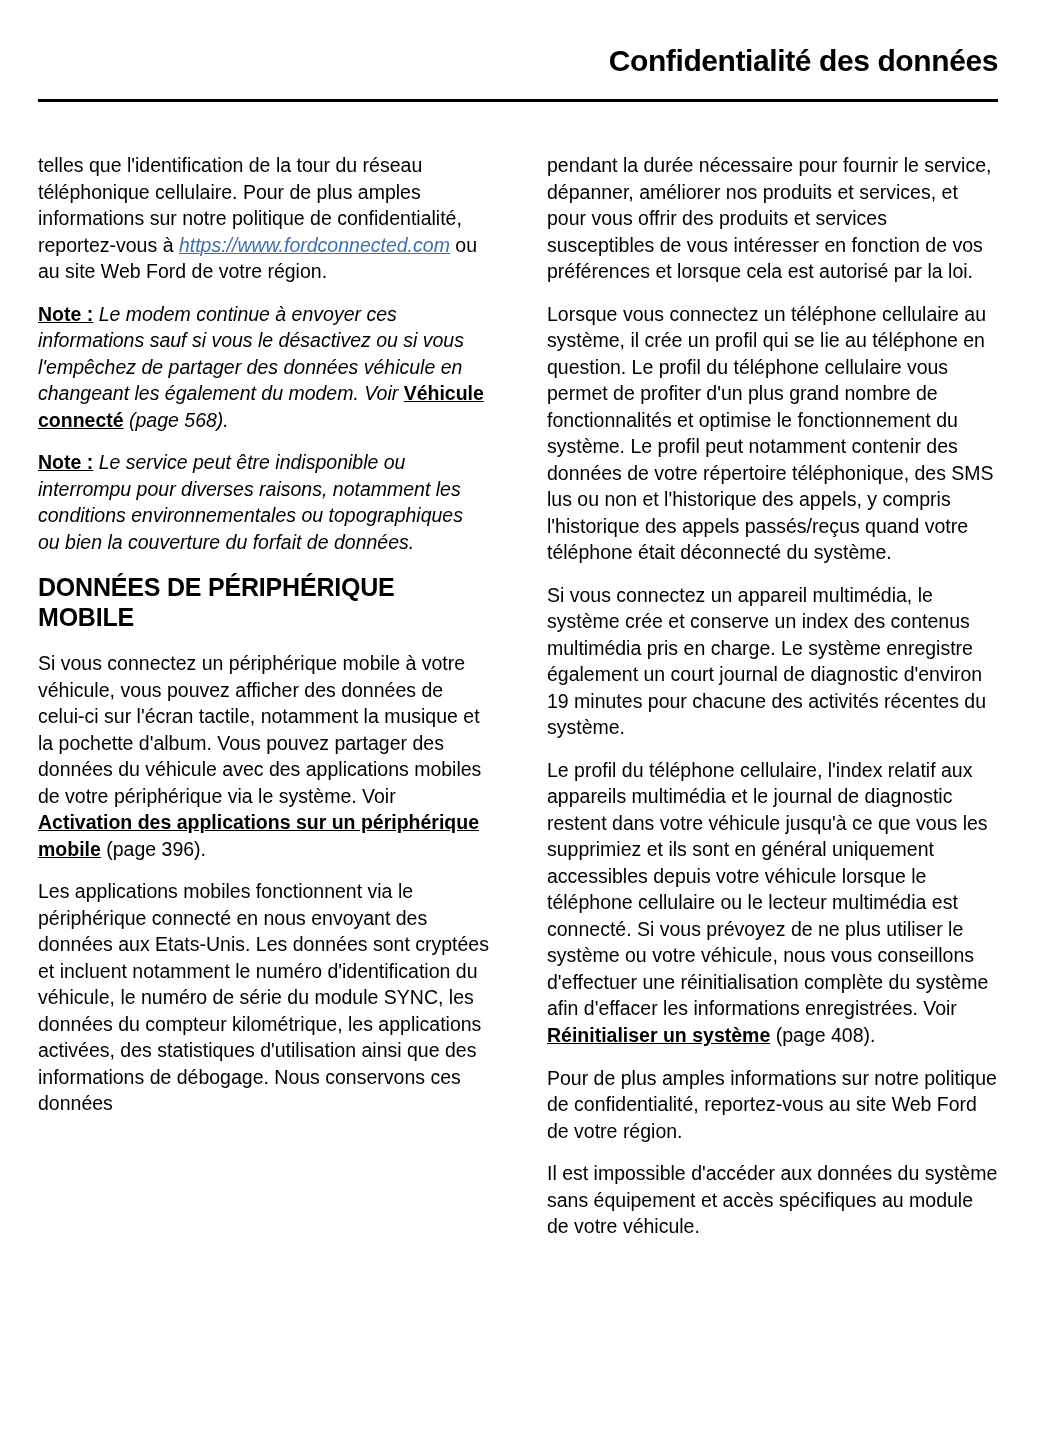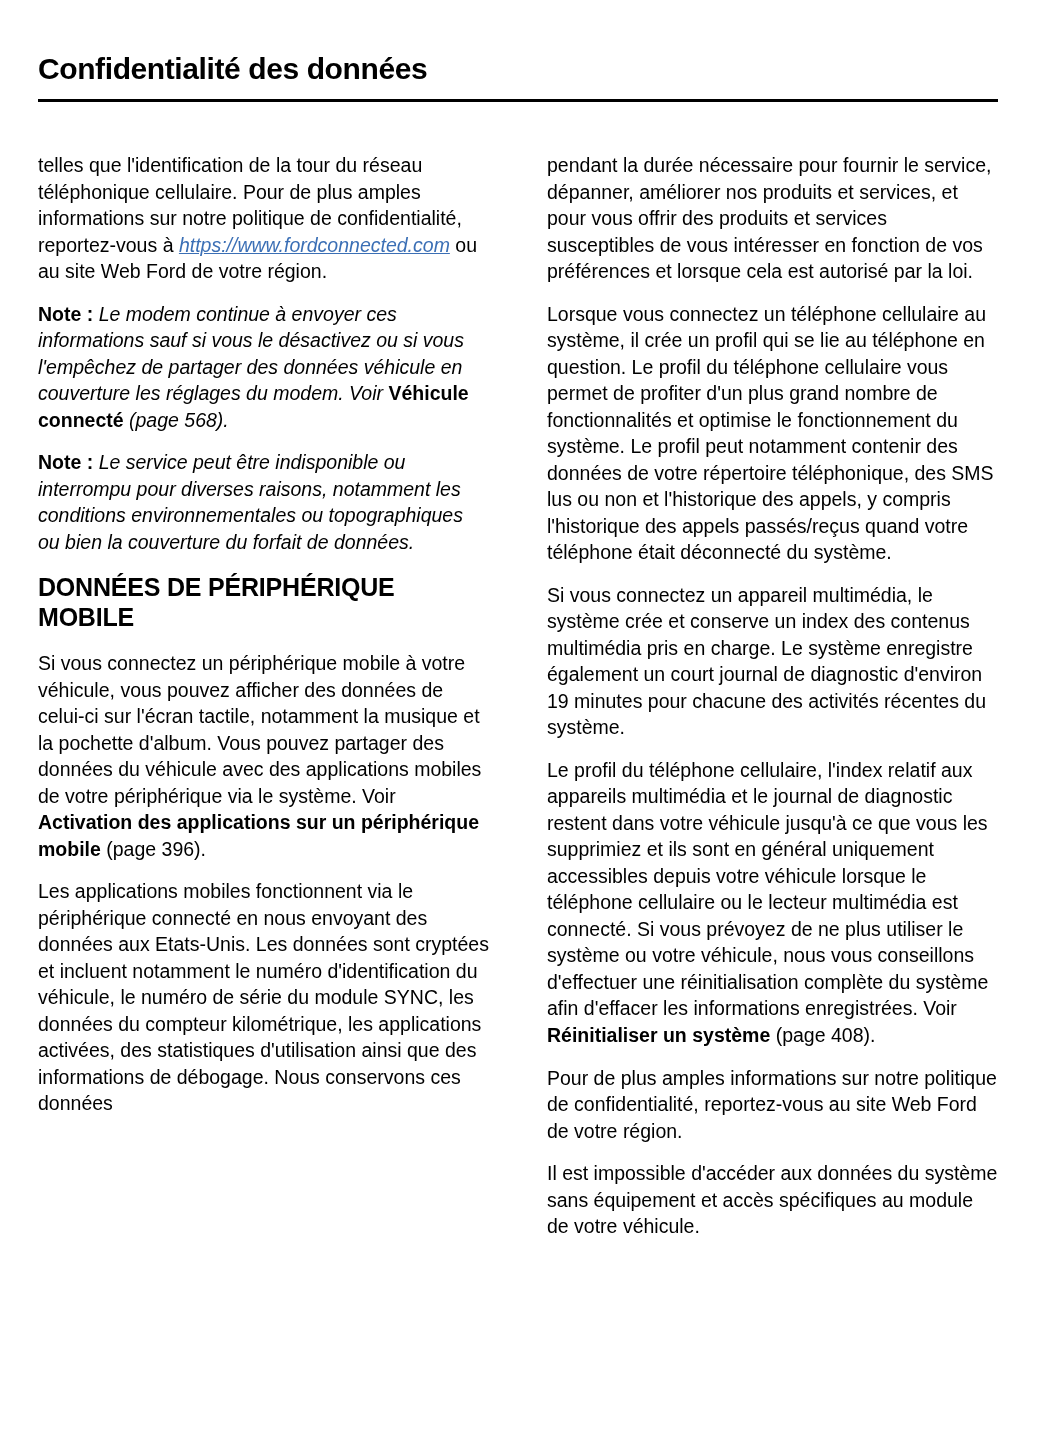--- a/index.html
+++ b/index.html
@@ -19,23 +19,23 @@
     left: 0;
     top: 0;
     width: 1055px;
     height: 1448px;
     box-sizing: border-box;
     padding: 0;
   }
   .header {
     position: absolute;
     left: 38px;
-    top: 52px;
+    top: 44px;
     width: 960px;
-    text-align: left;
+    text-align: right;
   }
   .header-title {
     font-size: 30px;
     font-weight: bold;
     letter-spacing: -0.4px;
     line-height: 1.1;
   }
   .header-rule {
     position: absolute;
     left: 38px;
@@ -59,20 +59,21 @@
     margin: 0 0 16px 0;
     font-size: 19.5px;
     line-height: 1.36;
     text-align: left;
   }
   .ital {
     font-style: italic;
   }
   .bold {
     font-weight: bold;
+    text-decoration: underline;
   }
   .link {
     font-style: italic;
     color: #3b6fb5;
     text-decoration: underline;
   }
   .section-heading {
     font-size: 25px;
     font-weight: bold;
     line-height: 1.18;
@@ -96,21 +97,21 @@
   <div class="header">
     <div class="header-title">Confidentialité des données</div>
   </div>
   <div class="header-rule"></div>
 
   <div class="columns">
 
     <div class="col">
       <div id="left-top">
           <p><span>telles que l'identification de la tour du réseau téléphonique cellulaire.  Pour de plus amples informations sur notre politique de confidentialité, reportez-vous à </span><span class="link">https://www.fordconnected.com</span><span> ou au site Web Ford de votre région.</span></p>
-          <p><span class="bold">Note :</span><span class="ital"> Le modem continue à envoyer ces informations sauf si vous le désactivez ou si vous l'empêchez de partager des données véhicule en couverture les réglages du modem.  Voir </span><span class="bold">Véhicule connecté</span><span class="ital"> (page 568).</span></p>
+          <p><span class="bold">Note :</span><span class="ital"> Le modem continue à envoyer ces informations sauf si vous le désactivez ou si vous l'empêchez de partager des données véhicule en changeant les également du modem.  Voir </span><span class="bold">Véhicule connecté</span><span class="ital"> (page 568).</span></p>
           <p><span class="bold">Note :</span><span class="ital"> Le service peut être indisponible ou interrompu pour diverses raisons, notamment les conditions environnementales ou topographiques ou bien la couverture du forfait de données.</span></p>
         </div>
       <div class="section-heading">DONNÉES DE PÉRIPHÉRIQUE MOBILE</div>
       <div id="left-bottom">
           <p><span>Si vous connectez un périphérique mobile à votre véhicule, vous pouvez afficher des données de celui-ci sur l'écran tactile, notamment la musique et la pochette d'album. Vous pouvez partager des données du véhicule avec des applications mobiles de votre périphérique via le système.  Voir </span><span class="bold">Activation des applications sur un périphérique mobile</span><span> (page 396).</span></p>
           <p><span>Les applications mobiles fonctionnent via le périphérique connecté en nous envoyant des données aux Etats-Unis. Les données sont cryptées et incluent notamment le numéro d'identification du véhicule, le numéro de série du module SYNC, les données du compteur kilométrique, les applications activées, des statistiques d'utilisation ainsi que des informations de débogage. Nous conservons ces données</span></p>
         </div>
     </div>
 
     <div class="col">

